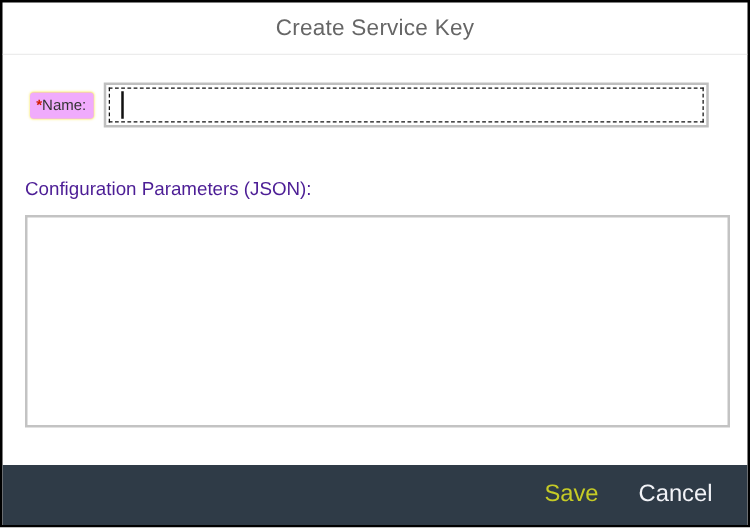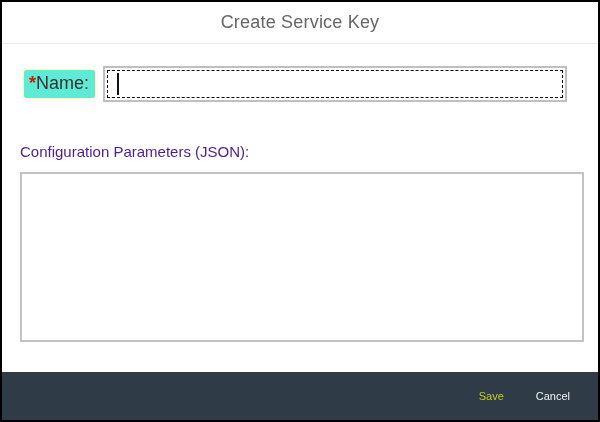--- a/index.html
+++ b/index.html
@@ -31,25 +31,25 @@
   
   .body { flex: 1 1 auto; position: relative; }
 
   .name-row {
     display: flex; align-items: center;
     margin-top: 22px;
     padding-left: 22px; padding-right: 31px;
   }
   .name-label {
     display: inline-block;
-    background: #5eead4;
+    background: #f0abfc;
     border-radius: 3px;
     padding: 3px 6px 4px 5px;
     margin-right: 3px;
-    font-size: 18px;
+    font-size: 12px;
     white-space: nowrap;
     box-shadow: 0 0 2px rgba(244,222,20,0.9);
   }
   .asterisk { color: #d11a00; font-weight: bold; }
   .name-text { color: #333333; }
 
   .input-wrap { position: relative; flex: 1 1 auto; margin-left: 5px; }
   .name-input {
     width: 100%; height: 36px;
     border: 2px solid #bfbfbf;
@@ -85,21 +85,21 @@
   
   .footer {
     flex: 0 0 48px; height: 48px;
     background: #2f3b47;
     display: flex; align-items: center; justify-content: flex-end;
     gap: 18px;
     padding-right: 21px;
   }
   .footer button {
     font-family: "Liberation Sans", sans-serif;
-    font-size: 11px;
+    font-size: 19px;
     border: none; background: transparent;
     cursor: pointer;
     padding: 2px 7px;
   }
   .save-btn {
     background: #4d5108;
     color: #c6cb26;
     border-radius: 2px;
   }
   .cancel-btn { color: #f2f3f7; text-align: center; }

